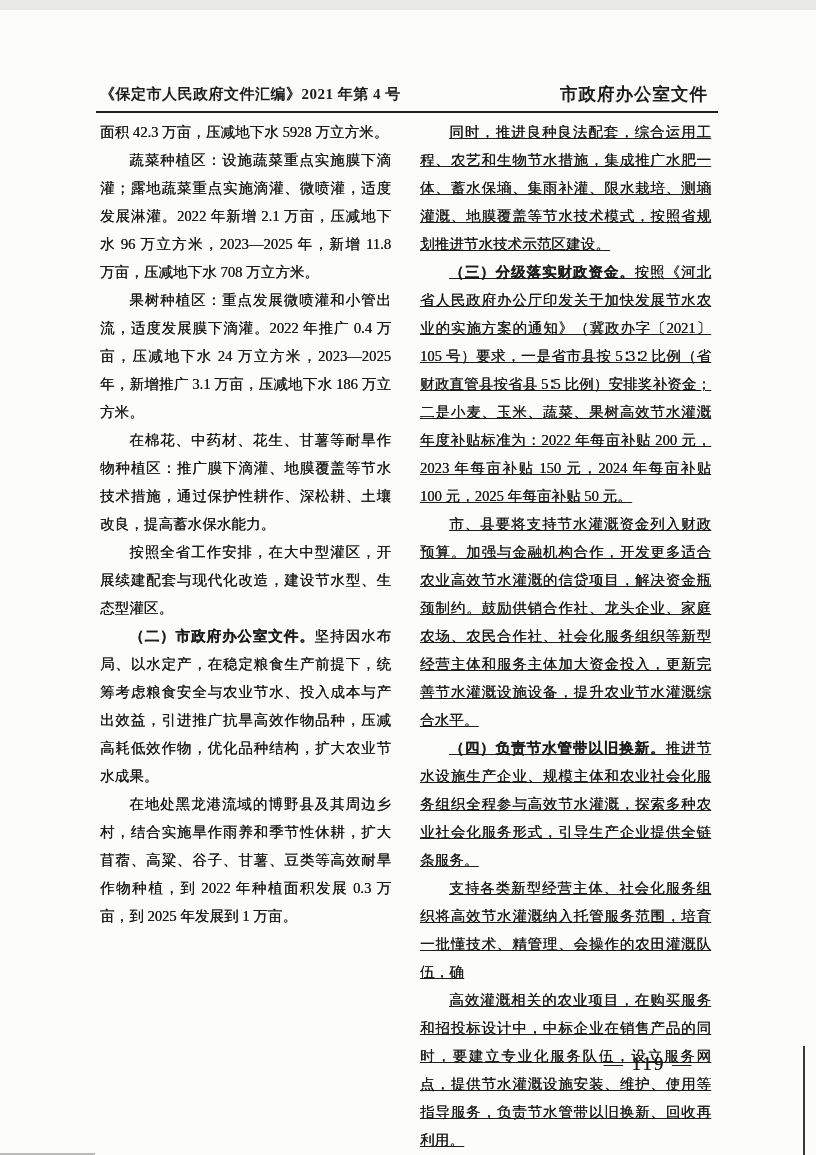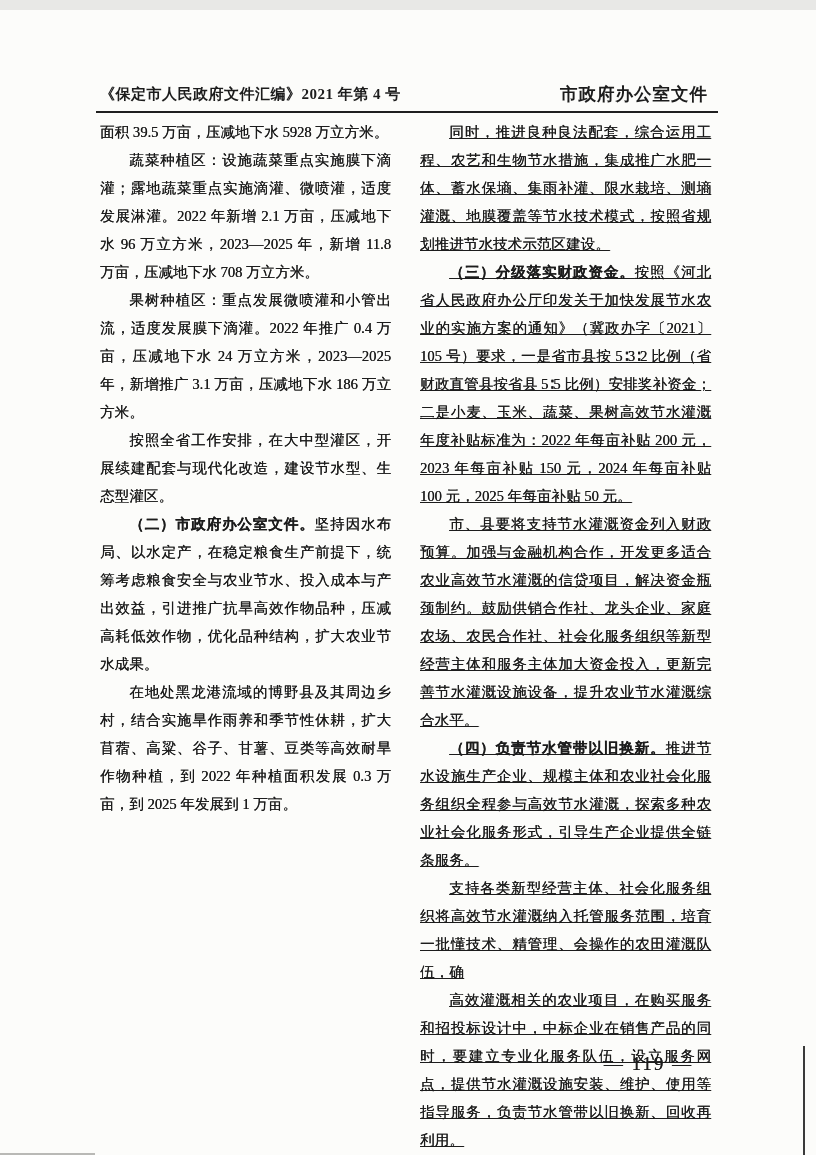--- a/index.html
+++ b/index.html
@@ -86,23 +86,24 @@
 
 <div class="page">
 
   <div class="header-left">《保定市人民政府文件汇编》2021 年第 4 号</div>
 
   <div class="header-right">市政府办公室文件</div>
 
   <div class="header-rule"></div>
 
   <div class="column column-left">
-      <div class="para">面积 39.5 万亩，压减地下水 5928 万立方米。</div>
+      <div class="para">面积 42.3 万亩，压减地下水 5928 万立方米。</div>
       <div class="para indent">蔬菜种植区：设施蔬菜重点实施膜下滴灌；露地蔬菜重点实施滴灌、微喷灌，适度发展淋灌。2022 年新增 2.1 万亩，压减地下水 96 万立方米，2023—2025 年，新增 11.8 万亩，压减地下水 708 万立方米。</div>
       <div class="para indent">果树种植区：重点发展微喷灌和小管出流，适度发展膜下滴灌。2022 年推广 0.4 万亩，压减地下水 24 万立方米，2023—2025 年，新增推广 3.1 万亩，压减地下水 186 万立方米。</div>
+      <div class="para indent">在棉花、中药材、花生、甘薯等耐旱作物种植区：推广膜下滴灌、地膜覆盖等节水技术措施，通过保护性耕作、深松耕、土壤改良，提高蓄水保水能力。</div>
       <div class="para indent">按照全省工作安排，在大中型灌区，开展续建配套与现代化改造，建设节水型、生态型灌区。</div>
       <div class="para indent"><span class="lead-bold">（二）市政府办公室文件。</span>坚持因水布局、以水定产，在稳定粮食生产前提下，统筹考虑粮食安全与农业节水、投入成本与产出效益，引进推广抗旱高效作物品种，压减高耗低效作物，优化品种结构，扩大农业节水成果。</div>
       <div class="para indent">在地处黑龙港流域的博野县及其周边乡村，结合实施旱作雨养和季节性休耕，扩大苜蓿、高粱、谷子、甘薯、豆类等高效耐旱作物种植，到 2022 年种植面积发展 0.3 万亩，到 2025 年发展到 1 万亩。</div>
     </div>
 
   <div class="column column-right">
       <div class="para indent">同时，推进良种良法配套，综合运用工程、农艺和生物节水措施，集成推广水肥一体、蓄水保墒、集雨补灌、限水栽培、测墒灌溉、地膜覆盖等节水技术模式，按照省规划推进节水技术示范区建设。</div>
       <div class="para indent"><span class="lead-bold">（三）分级落实财政资金。</span>按照《河北省人民政府办公厅印发关于加快发展节水农业的实施方案的通知》（冀政办字〔2021〕105 号）要求，一是省市县按 5∶3∶2 比例（省财政直管县按省县 5∶5 比例）安排奖补资金；二是小麦、玉米、蔬菜、果树高效节水灌溉年度补贴标准为：2022 年每亩补贴 200 元，2023 年每亩补贴 150 元，2024 年每亩补贴 100 元，2025 年每亩补贴 50 元。</div>
       <div class="para indent">市、县要将支持节水灌溉资金列入财政预算。加强与金融机构合作，开发更多适合农业高效节水灌溉的信贷项目，解决资金瓶颈制约。鼓励供销合作社、龙头企业、家庭农场、农民合作社、社会化服务组织等新型经营主体和服务主体加大资金投入，更新完善节水灌溉设施设备，提升农业节水灌溉综合水平。</div>
       <div class="para indent"><span class="lead-bold">（四）负责节水管带以旧换新。</span>推进节水设施生产企业、规模主体和农业社会化服务组织全程参与高效节水灌溉，探索多种农业社会化服务形式，引导生产企业提供全链条服务。</div>

